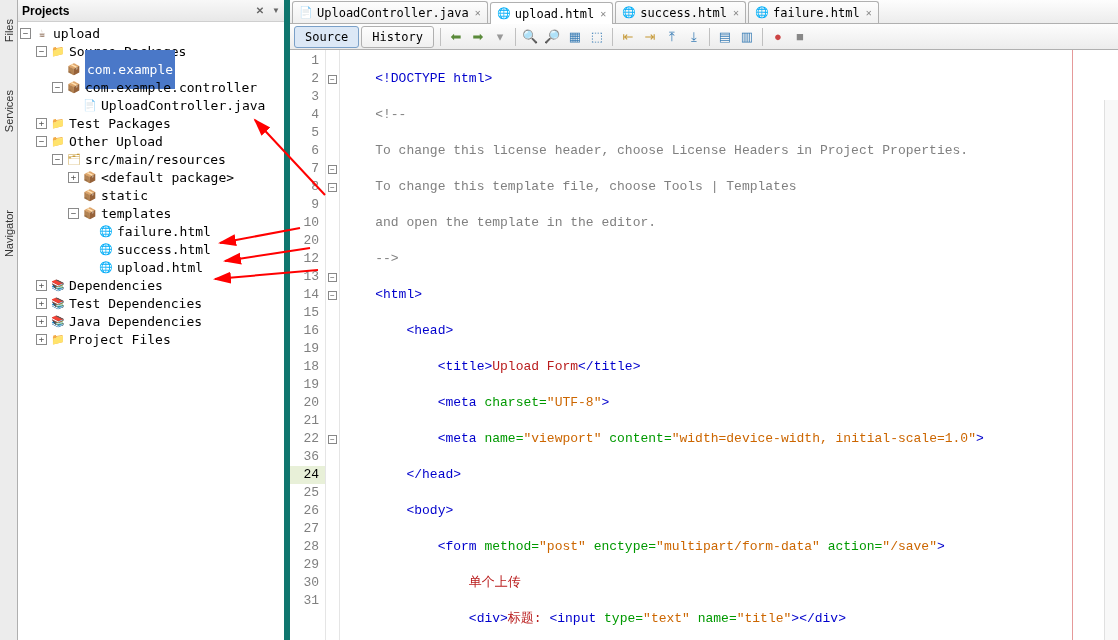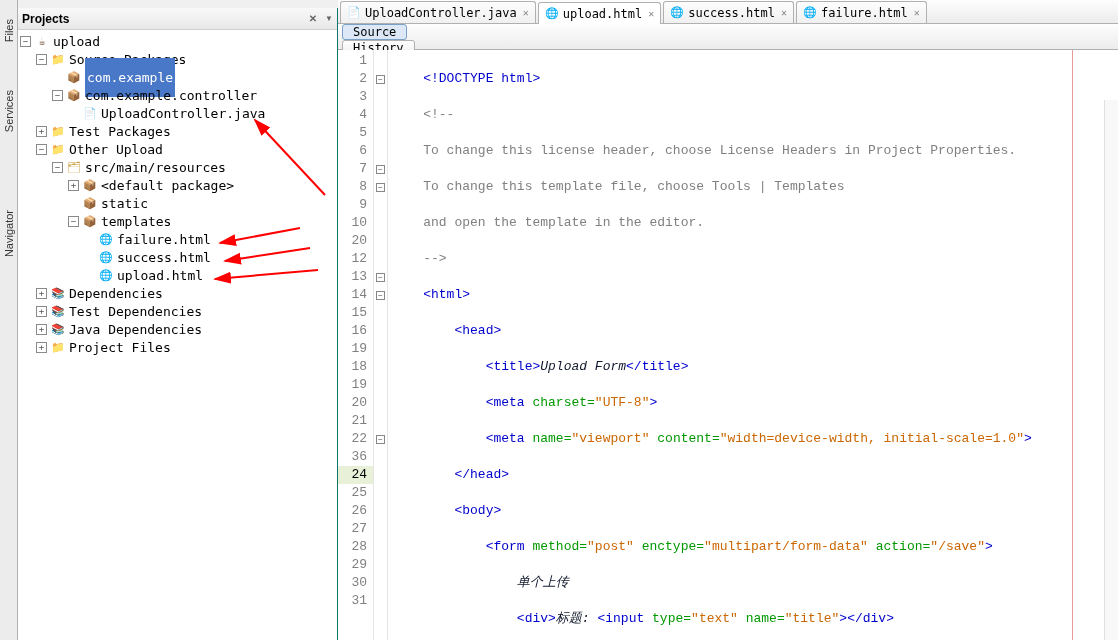--- a/index.html
+++ b/index.html
@@ -2,21 +2,21 @@
 <html><head>
 <meta charset="utf-8">
 <style>
 * { box-sizing: border-box; margin: 0; padding: 0; }
 body { font-family: "Microsoft YaHei", "SimSun", Arial, sans-serif; font-size: 12px; background: #f0f0f0; overflow: hidden; width: 1118px; height: 640px; position: relative; }
 .main-container { display: flex; height: 640px; }
 
 .vtabs { width: 18px; background: #ececec; border-right: 1px solid #afafaf; display: flex; flex-direction: column; align-items: center; padding-top: 4px; gap: 2px; }
 .vtab { writing-mode: vertical-rl; transform: rotate(180deg); font-size: 11px; padding: 6px 1px; color: #333; cursor: pointer; border: 1px solid transparent; white-space: nowrap; }
 
-.projects-panel { width: 320px; background: #fff; border-right: 1px solid #0f766e; display: flex; flex-direction: column; margin-top: 8px; }
+.projects-panel { width: 272px; background: #fff; border-right: 6px solid #0f766e; display: flex; flex-direction: column; }
 .projects-header { height: 22px; background: linear-gradient(#f8f8f8,#e8e8e8); border-bottom: 1px solid #cfcfcf; display: flex; align-items: center; padding: 0 4px; font-size: 12px; font-weight: bold; }
 .projects-header .close { margin-left: auto; cursor: pointer; color: #666; font-size: 10px; padding: 0 4px; }
 .projects-header .dd { margin-left: 4px; cursor: pointer; font-size: 8px; color: #666; }
 .tree { flex: 1; overflow: auto; padding: 2px 0; font-family: "SimSun", monospace; font-size: 13px; color: #000; }
 .tree-row { display: flex; align-items: center; height: 18px; white-space: nowrap; cursor: pointer; padding-right: 4px; }
 .tree-toggle { width: 11px; height: 11px; border: 1px solid #8a8a8a; background: #fff; display: inline-flex; align-items: center; justify-content: center; font-size: 9px; line-height: 1; margin-right: 3px; color: #555; cursor: pointer; }
 .tree-spacer { width: 14px; display: inline-block; }
 .tree-indent { display: inline-block; }
 .tree-icon { width: 16px; height: 16px; display: inline-flex; align-items: center; justify-content: center; margin-right: 3px; font-size: 11px; }
 .tree-label { }
@@ -27,41 +27,41 @@
 .icon-doc { color: #3a7db5; }
 .icon-lib { color: #b58a3a; }
 
 .editor-area { flex: 1; background: #fff; display: flex; flex-direction: column; }
 .file-tabs { height: 24px; background: linear-gradient(#fdfdfd,#ececec); border-bottom: 1px solid #b0b0b0; display: flex; align-items: flex-end; padding-left: 2px; }
 .file-tab { height: 22px; border: 1px solid #b0b0b0; border-bottom: none; background: linear-gradient(#fdfdfd,#f0f0f0); display: flex; align-items: center; padding: 0 6px; font-size: 12px; margin-right: 2px; cursor: pointer; border-radius: 3px 3px 0 0; font-family: "SimSun", monospace; }
 .file-tab.active { background: #fff; position: relative; top: 1px; }
 .file-tab .tab-icon { width: 14px; height: 14px; margin-right: 4px; display: inline-flex; align-items: center; justify-content: center; font-size: 11px; }
 .file-tab .tab-close { margin-left: 6px; color: #888; font-size: 10px; cursor: pointer; }
 
-.sub-bar { height: 26px; border-bottom: 1px solid #b0b0b0; display: flex; align-items: flex-start; background: linear-gradient(#fdfdfd,#ececec); padding: 0 4px; flex-direction: column; }
+.sub-bar { height: 26px; border-bottom: 1px solid #b0b0b0; display: flex; align-items: center; background: linear-gradient(#fdfdfd,#ececec); padding: 0 4px; }
 .sub-tab { height: 22px; border: 1px solid #b0b0b0; background: linear-gradient(#fdfdfd,#f0f0f0); display: flex; align-items: center; padding: 0 10px; font-size: 12px; cursor: pointer; margin-right: 2px; border-radius: 3px; font-family: "SimSun", monospace; }
 .sub-tab.active { background: #dce8f6; border-color: #7aa0c8; }
 .tb-sep { width: 1px; height: 18px; background: #c0c0c0; margin: 0 4px; }
 .tb-btn { width: 22px; height: 22px; display: inline-flex; align-items: center; justify-content: center; cursor: pointer; border-radius: 3px; font-size: 13px; }
 
 .code-wrap { flex: 1; display: flex; font-family: "Courier New", monospace; font-size: 13px; background: #fff; position: relative; overflow: hidden; }
 .gutter { width: 36px; background: #fff; border-right: 1px solid #e5e5e5; text-align: right; color: #808080; padding-top: 2px; user-select: none; }
 .gutter div { height: 18px; line-height: 18px; padding-right: 6px; }
 .gutter div.hl { background: #e8f0d8; color: #000; }
 .fold-gutter { width: 14px; background: #fff; border-right: 1px solid #e5e5e5; padding-top: 2px; }
 .fold-gutter div { height: 18px; display: flex; align-items: center; justify-content: center; }
 .fold-box { width: 9px; height: 9px; border: 1px solid #888; background: #fff; font-size: 8px; line-height: 7px; text-align: center; color: #555; cursor: pointer; }
 .code { flex: 1; padding-top: 2px; padding-left: 4px; white-space: pre; line-height: 18px; position: relative; }
 .code-line { height: 18px; }
 .right-margin { position: absolute; top: 0; bottom: 0; right: 45px; width: 1px; background: #e59999; }
 .tag { color: #0000cc; }
 .attr { color: #009900; }
 .str { color: #cc6600; }
 .cmt { color: #808080; }
-.txt { color: #0f172a; font-style: italic; }
+.txt { color: #b91c1c; }
 
 .arrow-svg { position: absolute; top: 0; left: 0; pointer-events: none; }
 .err-strip { position: absolute; right: 0; top: 50px; bottom: 0; width: 14px; background: #f8f8f8; border-left: 1px solid #e0e0e0; }
 </style>
 </head>
 <body>
 
 <div class="main-container">
   <div class="vtabs">
     <div style="height:6px"></div>

